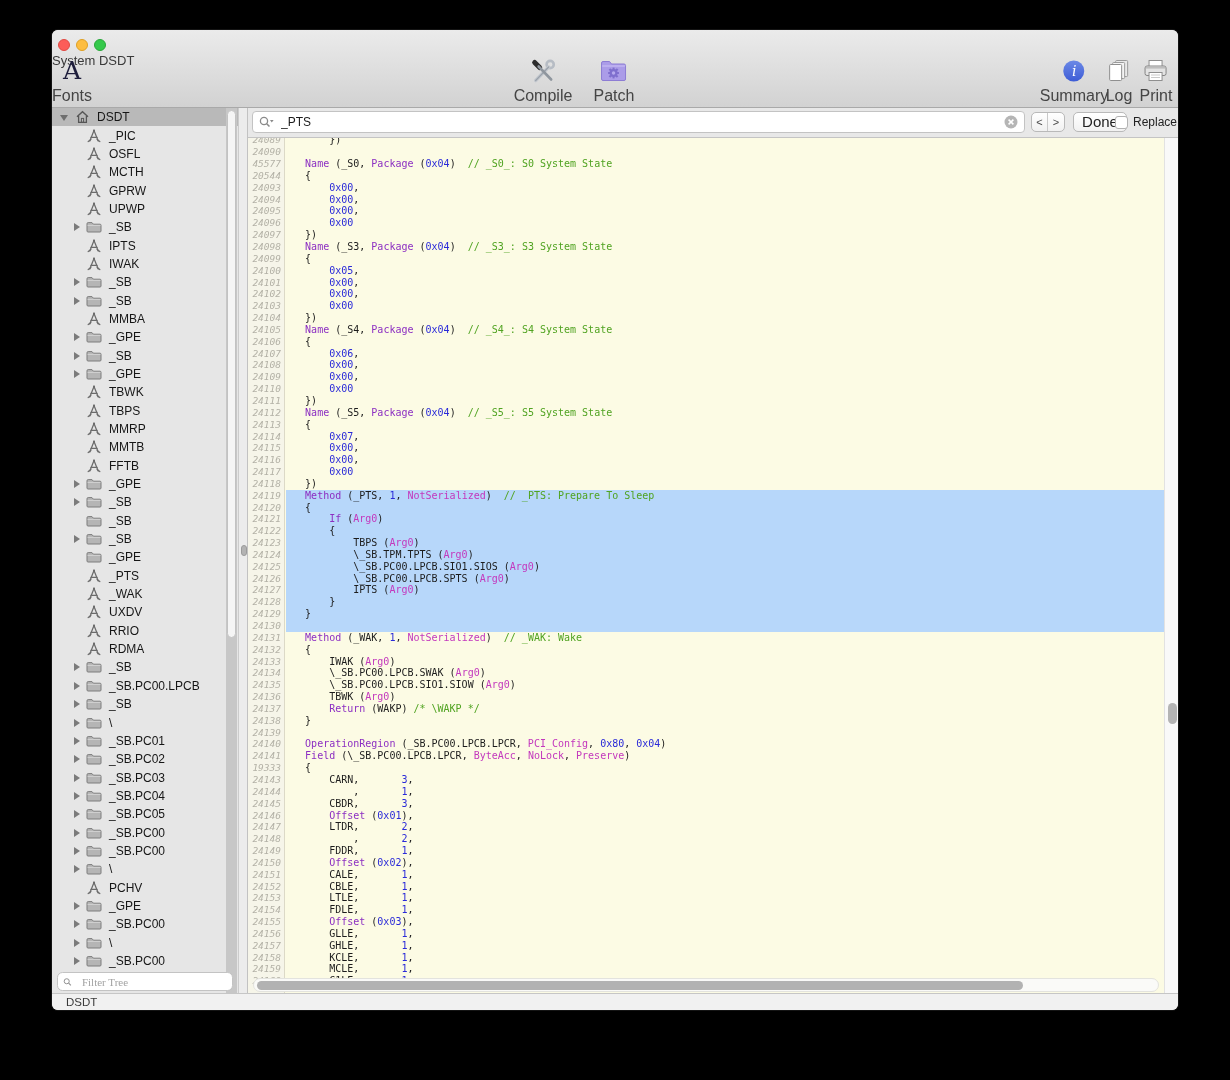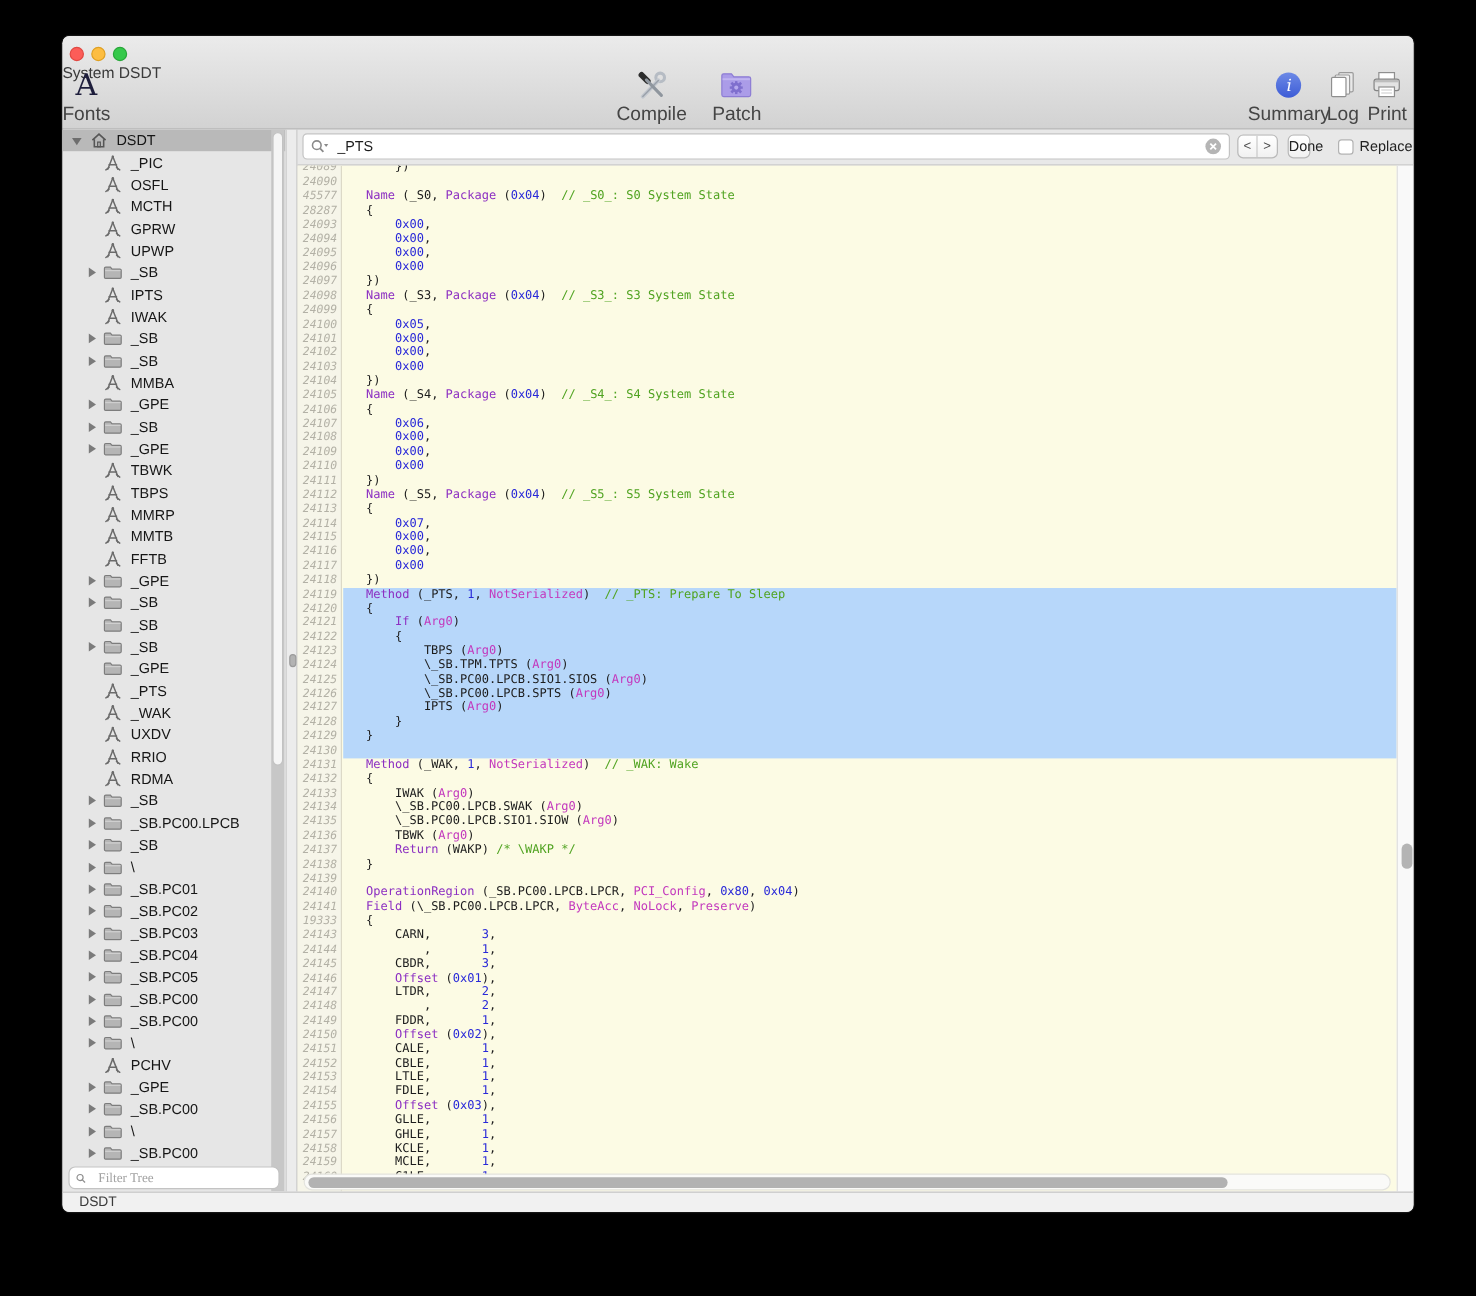--- a/index.html
+++ b/index.html
@@ -52,22 +52,22 @@
     border-bottom:1px solid #c4c4c4;}
   .search-field{position:absolute;left:4px;top:3px;width:773px;height:22px;background:#fff;
     border:1px solid #c3c3c3;border-radius:4px;display:flex;align-items:center;padding:0 6px;}
   .search-field input{border:none;outline:none;background:transparent;font-size:12px;color:#1c1c1c;
     flex:1;margin-left:5px;font-family:"Liberation Sans",sans-serif;}
   .clear-btn{width:14px;height:14px;flex:0 0 14px;}
   .seg{position:absolute;left:783px;top:4px;width:34px;height:20px;display:flex;
     border:1px solid #b9b9b9;border-radius:5px;background:linear-gradient(#ffffff,#f1f1f1);overflow:hidden;}
   .seg-cell{width:17px;text-align:center;font-size:11px;color:#4a4a4a;line-height:18px;}
   .seg-cell:first-child{border-right:1px solid #c9c9c9;}
-  .done-btn{position:absolute;left:825px;top:4px;width:19px;height:20px;border:1px solid #b9b9b9;
-    border-radius:5px;background:linear-gradient(#ffffff,#f1f1f1);font-size:12px;color:#222;
+  .done-btn{position:absolute;left:825px;top:4px;width:54px;height:20px;border:1px solid #b9b9b9;
+    border-radius:5px;background:linear-gradient(#ffffff,#f1f1f1);font-size:15px;color:#222;
     text-align:center;line-height:18px;}
   .cb{position:absolute;left:867px;top:8px;width:13px;height:13px;background:#fff;
     border:1px solid #b2b2b2;border-radius:3px;}
   .cb-label{position:absolute;left:885px;top:7px;font-size:12px;color:#222;}
   
   .code-region{position:absolute;left:196px;top:108px;width:916px;height:855px;background:#fcfbe4;overflow:hidden;}
   .gutter{position:absolute;left:0;top:0;width:37px;height:855px;background:#f6f5e9;border-right:1px solid #dcd9c7;}
   .gutter-nums{position:absolute;left:0;top:-3.6px;width:33px;text-align:right;
     font-family:"DejaVu Sans Mono",monospace;font-size:9.5px;color:#b3b1a6;font-style:italic;}
   .gutter-nums div{height:11.857px;line-height:11.857px;}
@@ -808,21 +808,21 @@
     <div class="cb-label">Replace</div>
   </div>
 
   <div class="code-region">
     <div class="sel-overlay" id="sel-overlay" style="top: 352.11px; height: 142.284px;"></div>
     <div class="gutter">
       <div class="gutter-nums" id="gutter-nums">
           <div>24089</div>
           <div>24090</div>
           <div>45577</div>
-          <div>28287</div>
+          <div>20544</div>
           <div>24093</div>
           <div>24094</div>
           <div>24095</div>
           <div>24096</div>
           <div>24097</div>
           <div>24098</div>
           <div>24099</div>
           <div>24100</div>
           <div>24101</div>
           <div>24102</div>

